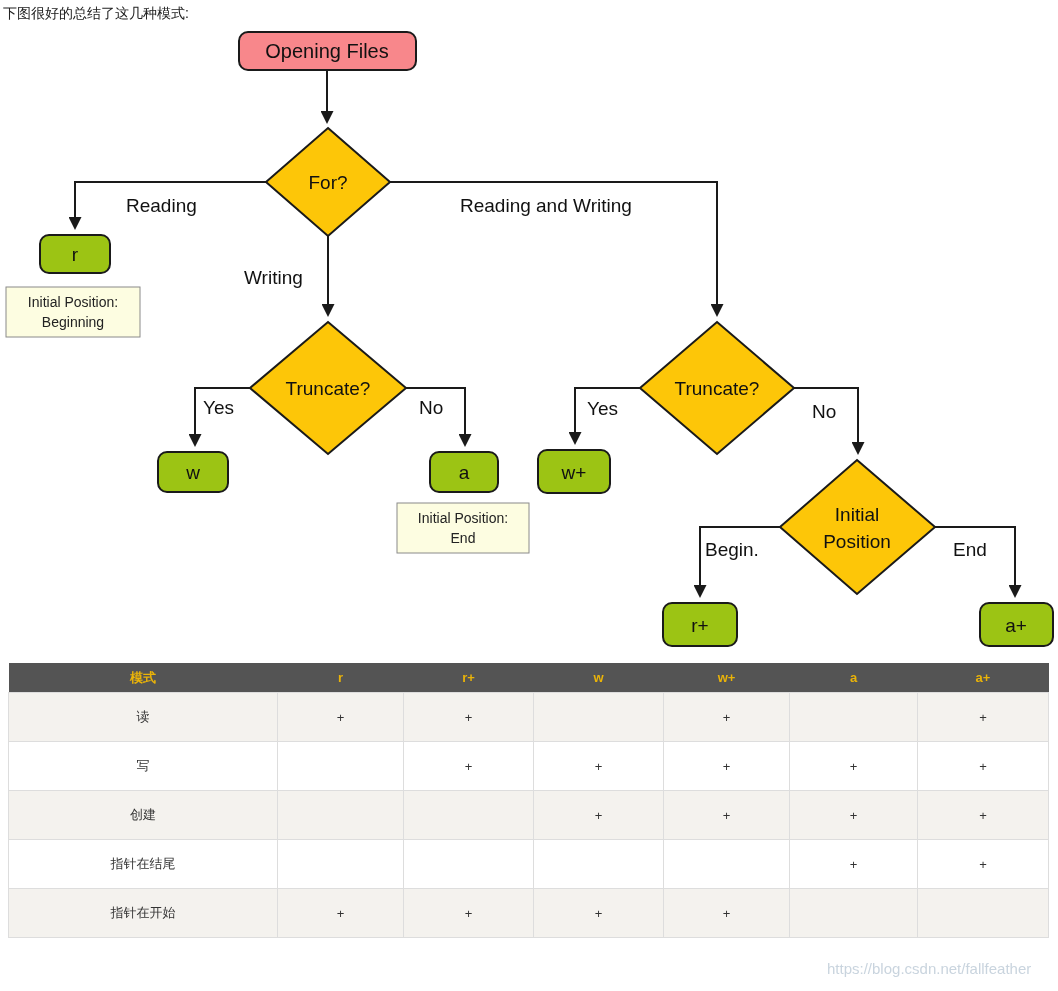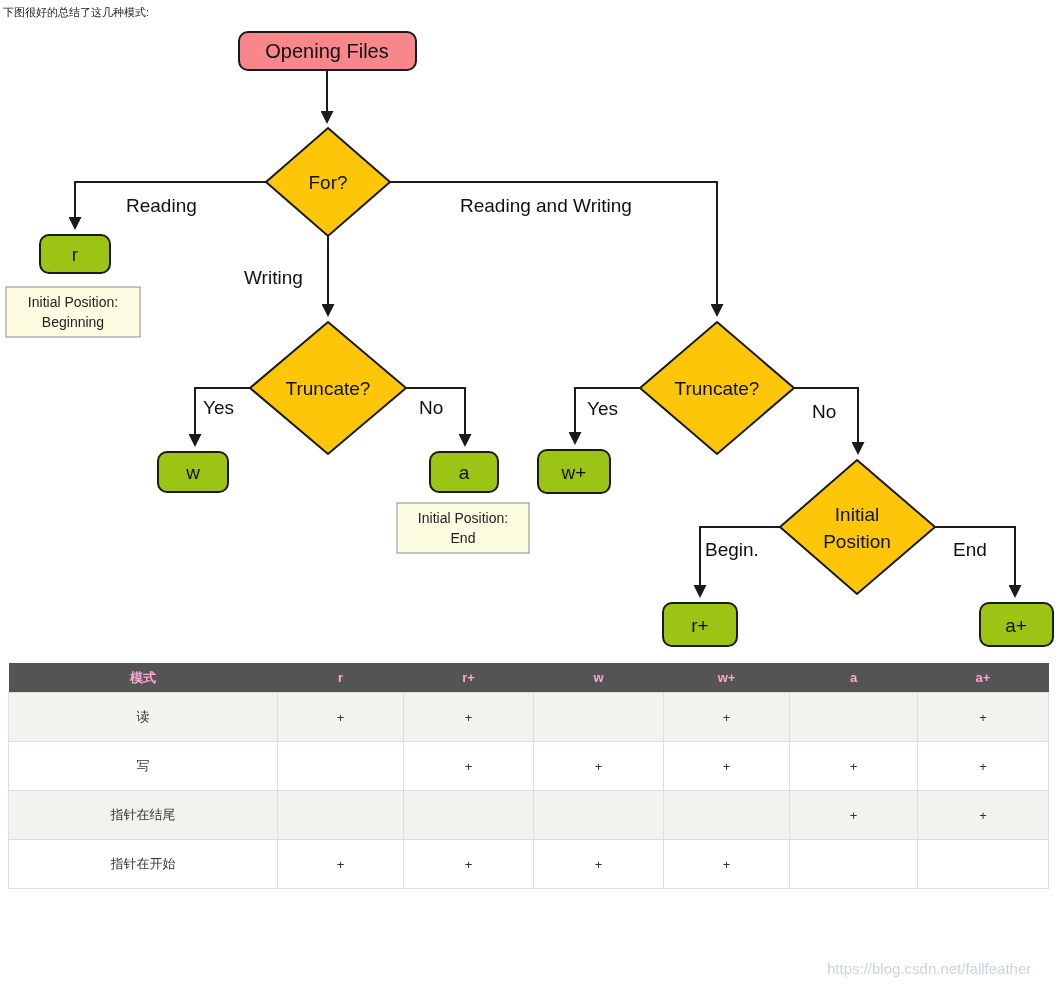--- a/index.html
+++ b/index.html
@@ -3,41 +3,41 @@
 <meta charset="utf-8">
 <style>
   html, body { margin: 0; padding: 0; }
   body {
     width: 1058px; height: 991px; position: relative;
     background: #ffffff; overflow: hidden;
     font-family: "Liberation Sans", sans-serif;
   }
   .intro {
     position: absolute; top: 5px; left: 3px;
-    font-size: 11px; color: #222222;
+    font-size: 14px; color: #222222;
   }
   svg.flow { position: absolute; top: 0; left: 0; }
 
   
   .start-t { font-size: 20px; fill: #111111; text-anchor: middle; }
   .node-t  { font-size: 19px; fill: #111111; text-anchor: middle; }
   .edge-t  { font-size: 19px; fill: #111111; }
   .note-t  { font-size: 14px; fill: #222222; text-anchor: middle; }
   .edge-line { fill: none; stroke: #1a1a1a; stroke-width: 2; }
   .shape { stroke: #1a1a1a; stroke-width: 2; }
   .note-box { stroke: #8a8a8a; stroke-width: 1; }
 
   
   .table-wrap { position: absolute; top: 663px; left: 8px; width: 1040px; }
   table.modes {
     border-collapse: collapse; width: 1040px; table-layout: fixed;
     font-size: 13px; color: #333333;
   }
   table.modes thead th {
-    background: #545454; color: #f9a8d4; font-weight: bold;
+    background: #545454; color: #eab308; font-weight: bold;
     height: 29px; padding: 0; text-align: center; border: none; font-size: 13px;
   }
   table.modes tbody td {
     border: 1px solid #dddddd; height: 48px; padding: 0; text-align: center;
   }
   table.modes tbody tr:nth-child(odd)  { background: #f4f2ee; }
   table.modes tbody tr:nth-child(even) { background: #ffffff; }
   .watermark {
     position: absolute; top: 960px; left: 827px;
     font-size: 15px; color: rgba(198, 210, 220, 0.95); white-space: nowrap;
@@ -154,20 +154,29 @@
       <tr>
         <td>写</td>
         <td></td>
         <td>+</td>
         <td>+</td>
         <td>+</td>
         <td>+</td>
         <td>+</td>
       </tr>
       <tr>
+        <td>创建</td>
+        <td></td>
+        <td></td>
+        <td>+</td>
+        <td>+</td>
+        <td>+</td>
+        <td>+</td>
+      </tr>
+      <tr>
         <td>指针在结尾</td>
         <td></td>
         <td></td>
         <td></td>
         <td></td>
         <td>+</td>
         <td>+</td>
       </tr>
       <tr>
         <td>指针在开始</td>

